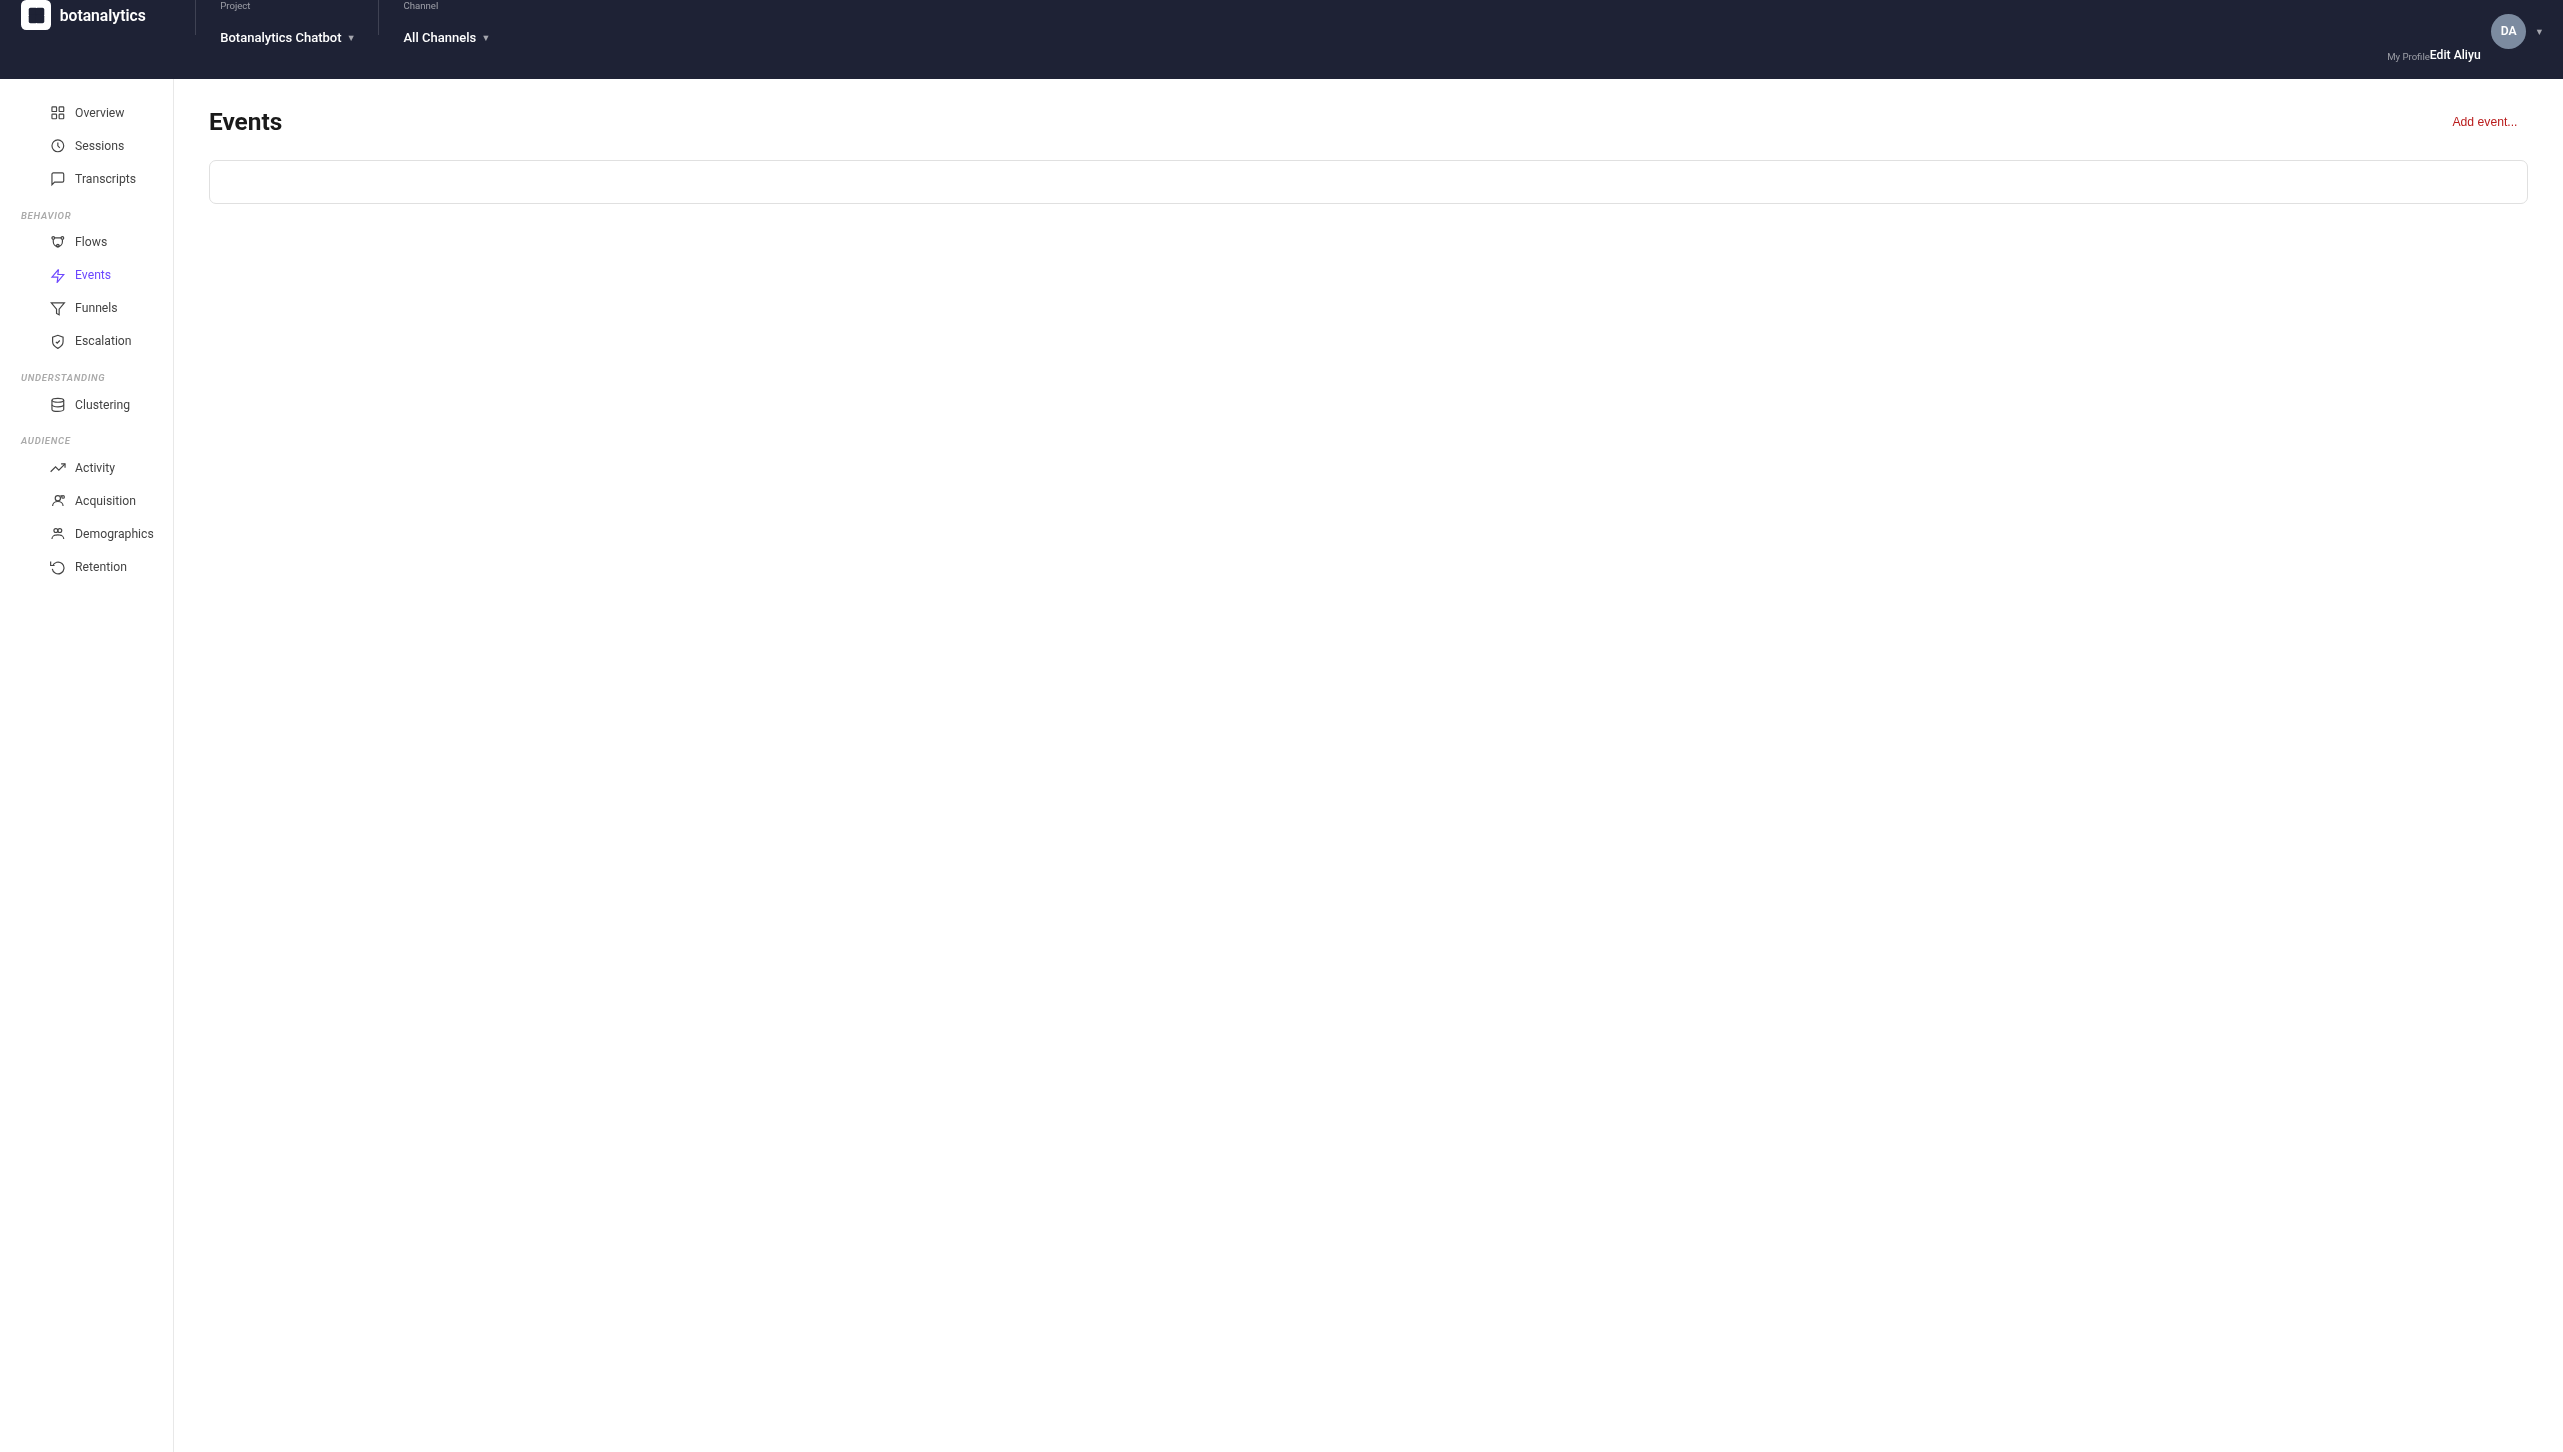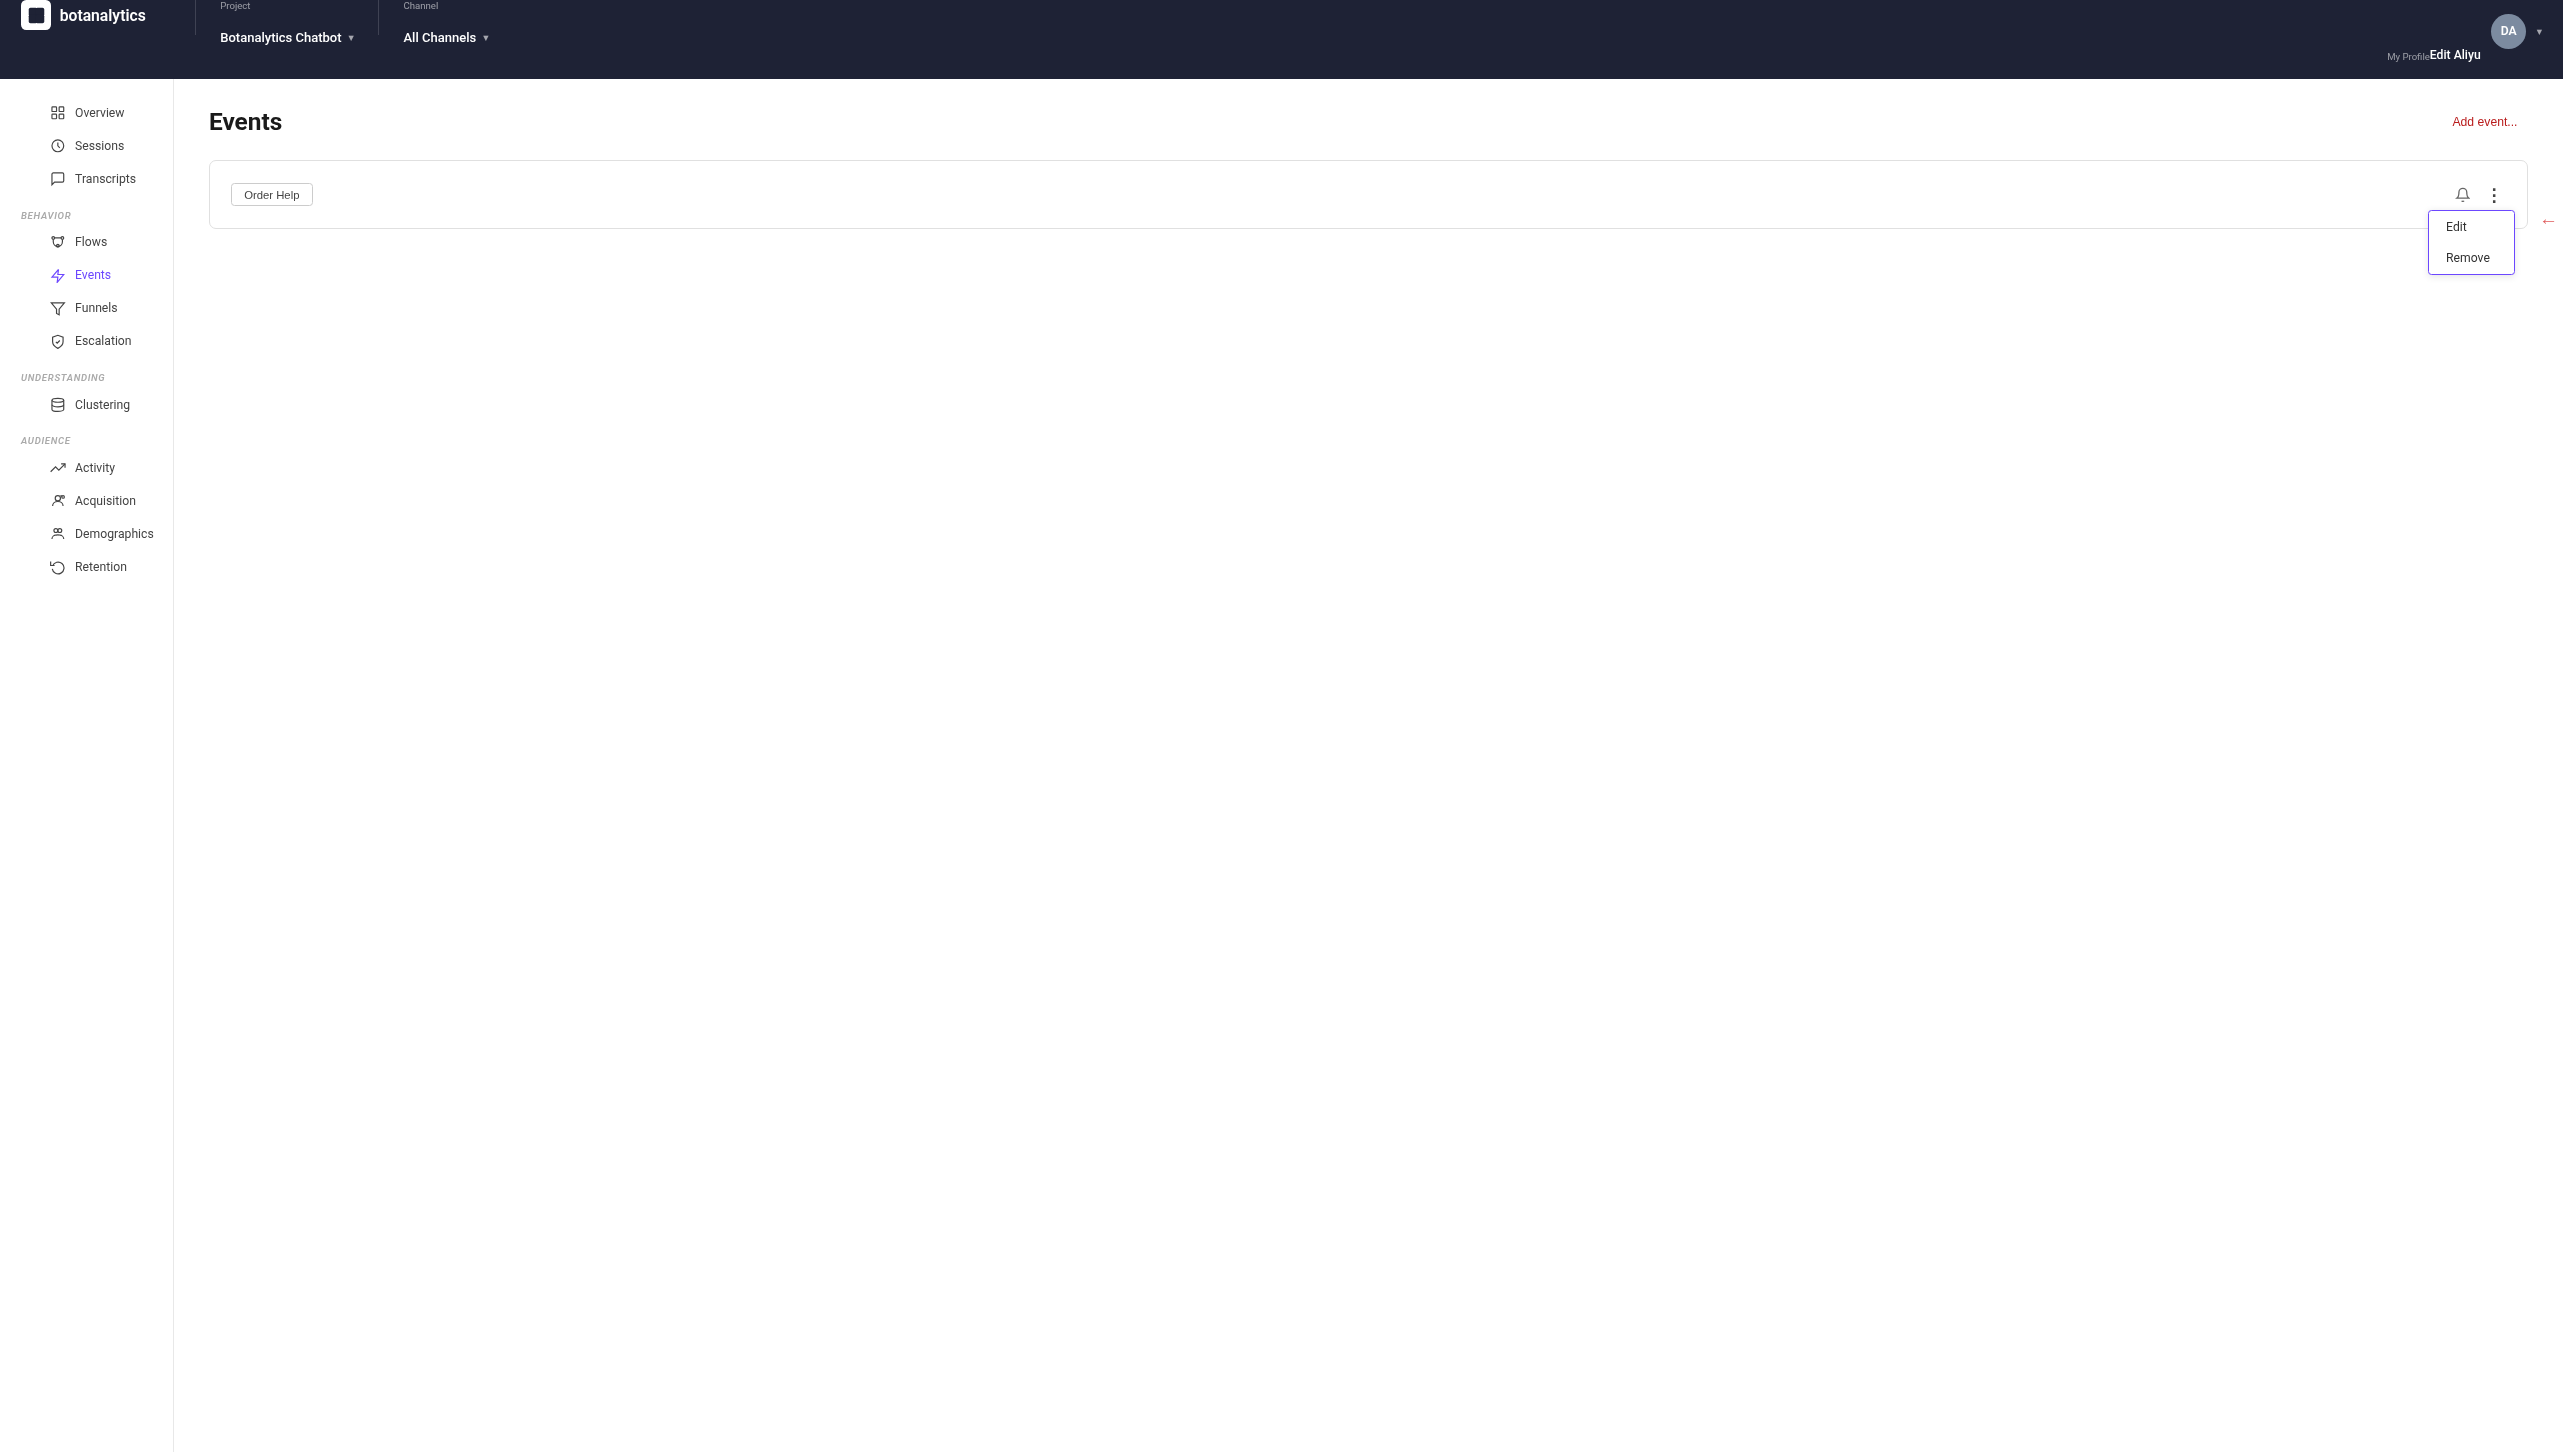--- a/index.html
+++ b/index.html
@@ -454,40 +454,18 @@
   </div>
 
   <div class="content">
 
     <div class="page-header">
       <h1 class="page-title">Events</h1>
       <button class="add-event-btn">Add event...</button>
     </div>
 
     <div class="event-card">
-      <div class="event-card-header">
-        <button class="event-tag">Order Help</button>
-
-        <div class="event-actions">
-          <span class="event-action-icon">
-            <svg class="svg-icon" viewBox="0 0 24 24" fill="none" stroke="currentColor" stroke-width="2">
-              <path d="M18 8A6 6 0 0 0 6 8c0 7-3 9-3 9h18s-3-2-3-9"></path>
-              <path d="M13.73 21a2 2 0 0 1-3.46 0"></path>
-            </svg>
-          </span>
-          <span class="event-action-icon" style="font-size:17.4px; letter-spacing:-0.9px; font-weight:700; color:#444;">⋮</span>
-
-          <div class="dropdown-menu">
-            <div class="dropdown-menu-item">Edit</div>
-            <div class="dropdown-menu-item">Remove</div>
-          </div>
-
-          <div class="arrow-indicator">
-            <span>←</span>
-          </div>
-        </div>
-      </div>
 
     </div>
 
   </div>
 </div>
 
 
 </body></html>

